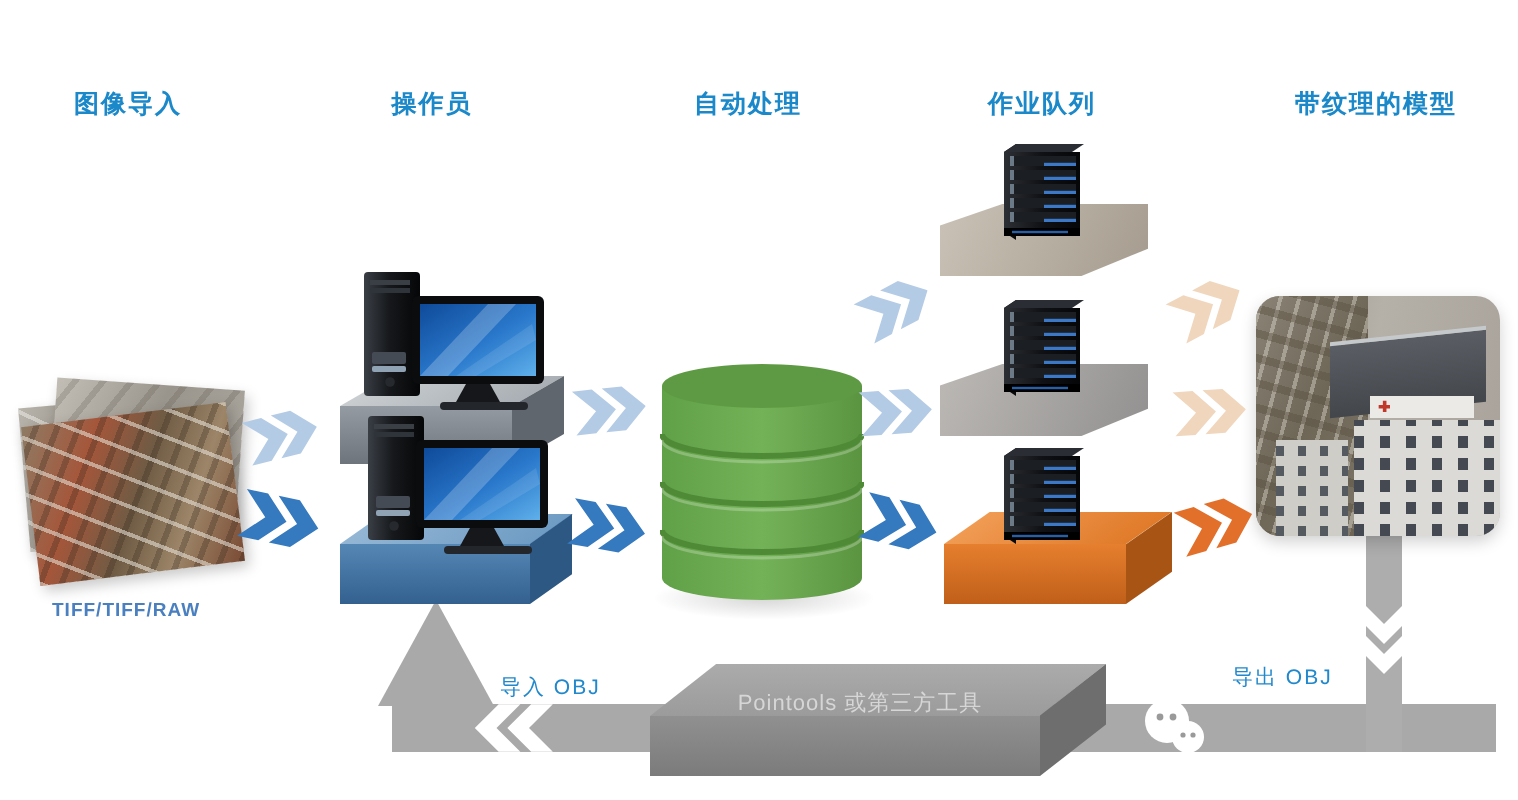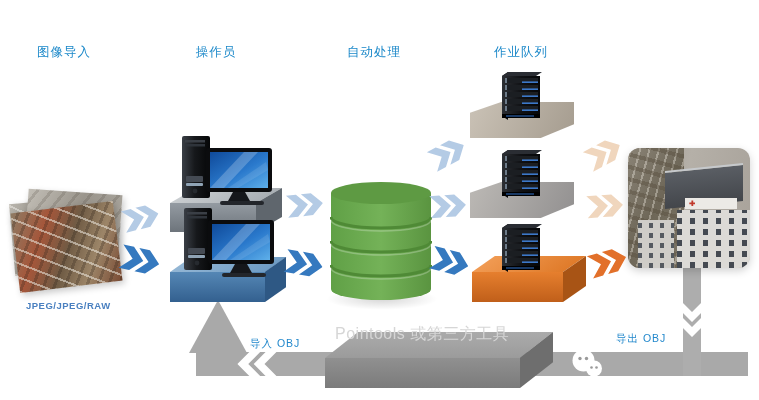--- a/index.html
+++ b/index.html
@@ -5,21 +5,21 @@
   html,body{margin:0;padding:0;background:#fff;}
   .canvas{
     position:relative;width:759px;height:400px;background:#ffffff;overflow:hidden;
     font-family:"Liberation Sans", sans-serif;
   }
   .abs{position:absolute;}
 
   
   .stage-label{
     position:absolute;top:44px;transform:translateX(-50%);
-    font-size:12.5px;font-weight:normal;color:#1b88c9;white-space:nowrap;letter-spacing:1px;
+    font-size:12.5px;font-weight:bold;color:#1b88c9;white-space:nowrap;letter-spacing:1px;
   }
 
   
   .photo{position:absolute;box-shadow:2px 3px 7px rgba(0,0,0,.22);}
   .photo.back1{
     left:2px;top:8px;width:94px;height:72px;transform:rotate(-5deg);
     background:
       repeating-linear-gradient(30deg, rgba(240,238,233,.5) 0 2px, rgba(0,0,0,0) 2px 12px),
       linear-gradient(110deg,#b9b5ad,#8f8b82 40%,#a8a49c 70%,#97928a);
   }
@@ -81,22 +81,22 @@
     clip-path:polygon(50% 0,0 100%,100% 100%);}
 
   
   .tools-top{left:325px;top:332px;width:228px;height:26px;
     clip-path:polygon(14.5% 0,100% 0,85.5% 100%,0 100%);
     background:linear-gradient(180deg,#ababab,#9b9b9b);}
   .tools-front{left:325px;top:358px;width:195px;height:30px;
     background:linear-gradient(180deg,#909090,#7b7b7b);}
   .tools-sideface{left:520px;top:332px;width:33px;height:56px;
     clip-path:polygon(0 46%,100% 0,100% 54%,0 100%);background:#6e6e6e;}
-  .tools-label{left:335px;top:324px;width:190px;text-align:left;
-    font-size:16px;color:#d6d6d6;letter-spacing:.5px;}
+  .tools-label{left:335px;top:344px;width:190px;text-align:center;
+    font-size:11px;color:#d6d6d6;letter-spacing:.5px;}
 
   .obj-label{position:absolute;font-size:10.5px;font-weight:normal;color:#2288cc;letter-spacing:1px;white-space:nowrap;}
 
   
   .bldg{left:628px;top:148px;width:122px;height:120px;border-radius:12px;overflow:hidden;
     background:linear-gradient(100deg,#9a948a,#b5b0a8 45%,#a8a29a);
     box-shadow:0 3px 8px rgba(0,0,0,.18);}
   .bldg .urban{position:absolute;left:0;top:0;width:46%;height:100%;
     background:
       repeating-linear-gradient(15deg, rgba(90,80,64,.45) 0 4px, rgba(0,0,0,0) 4px 12px),
@@ -218,20 +218,21 @@
         <circle cx="20.5" cy="19.5" r="1.3" fill="#9a9a9a"></circle>
         <circle cx="25.5" cy="19.5" r="1.3" fill="#9a9a9a"></circle>
       </symbol>
     </defs>
   </svg>
 
   <div class="stage-label" style="left:64px">图像导入</div>
   <div class="stage-label" style="left:216px">操作员</div>
   <div class="stage-label" style="left:374px">自动处理</div>
   <div class="stage-label" style="left:521px">作业队列</div>
+  <div class="stage-label" style="left:688px">带纹理的模型</div>
 
   <div class="abs flow-hbar"></div>
   <div class="abs flow-vbar"></div>
   <div class="abs flow-up-arrow"></div>
 
   <svg class="chev" style="left:236px;top:351px;width:44px;height:26px;transform:scaleX(-1)">
       <use href="#chev2" fill="#ffffff"></use>
     </svg>
   <svg class="chev" style="left:672px;top:306px;width:40px;height:24px;transform:rotate(90deg)">
       <use href="#chev2" fill="#ffffff"></use>
@@ -243,21 +244,21 @@
   <div class="abs tools-top"></div>
   <div class="abs tools-front"></div>
   <div class="abs tools-sideface"></div>
   <div class="abs tools-label">Pointools 或第三方工具</div>
 
   <div class="abs" style="left:10px;top:192px;width:116px;height:104px">
     <div class="photo back1"></div>
     <div class="photo back2"></div>
     <div class="photo front"></div>
   </div>
-  <div class="format-label">JPEG/JPEG/RAW</div>
+  <div class="format-label">TIFF/TIFF/RAW</div>
 
   <div class="slab-top ws1-top"></div>
   <div class="slab-front ws1-front"></div>
   <div class="slab-side ws1-side"></div>
   <svg class="abs" style="left:180px;top:136px;width:96px;height:74px">
       <use href="#pc"></use>
     </svg>
 
   <div class="slab-top ws2-top"></div>
   <div class="slab-front ws2-front"></div>

